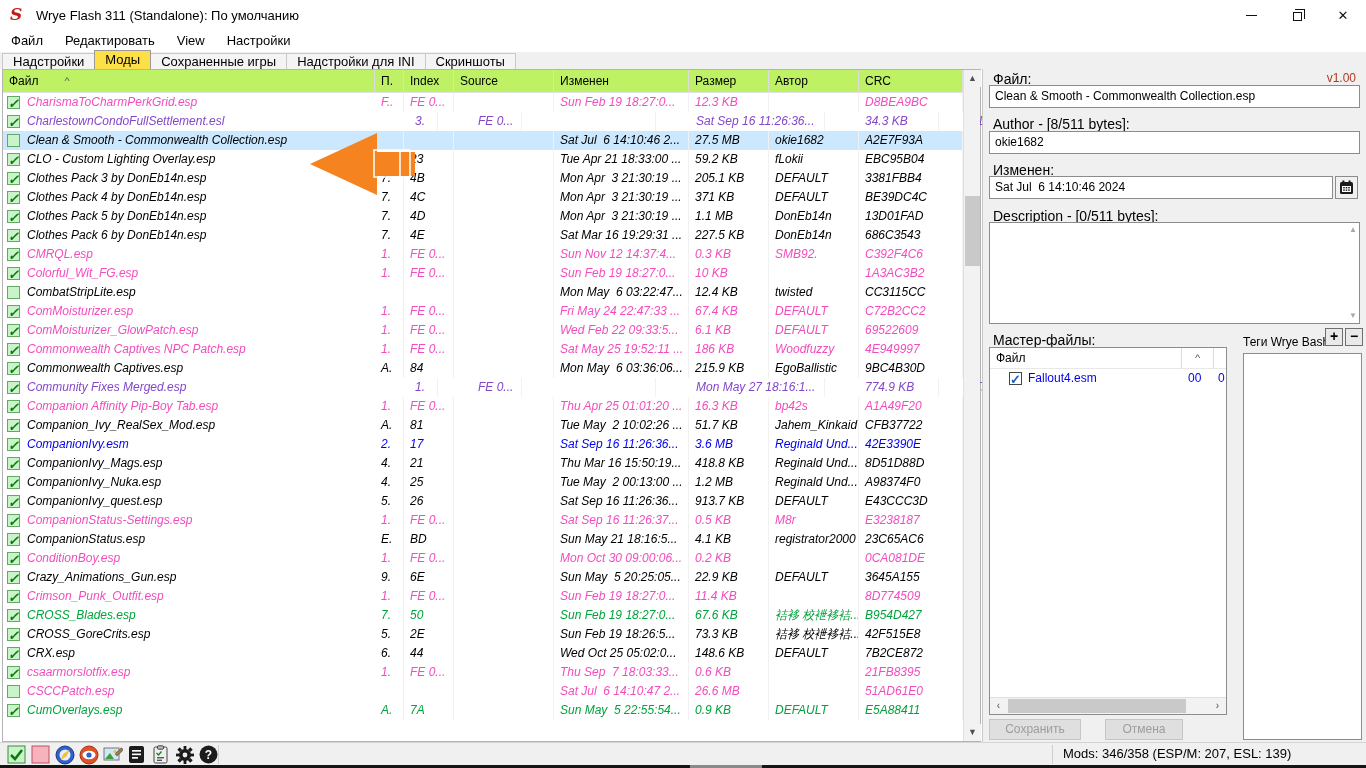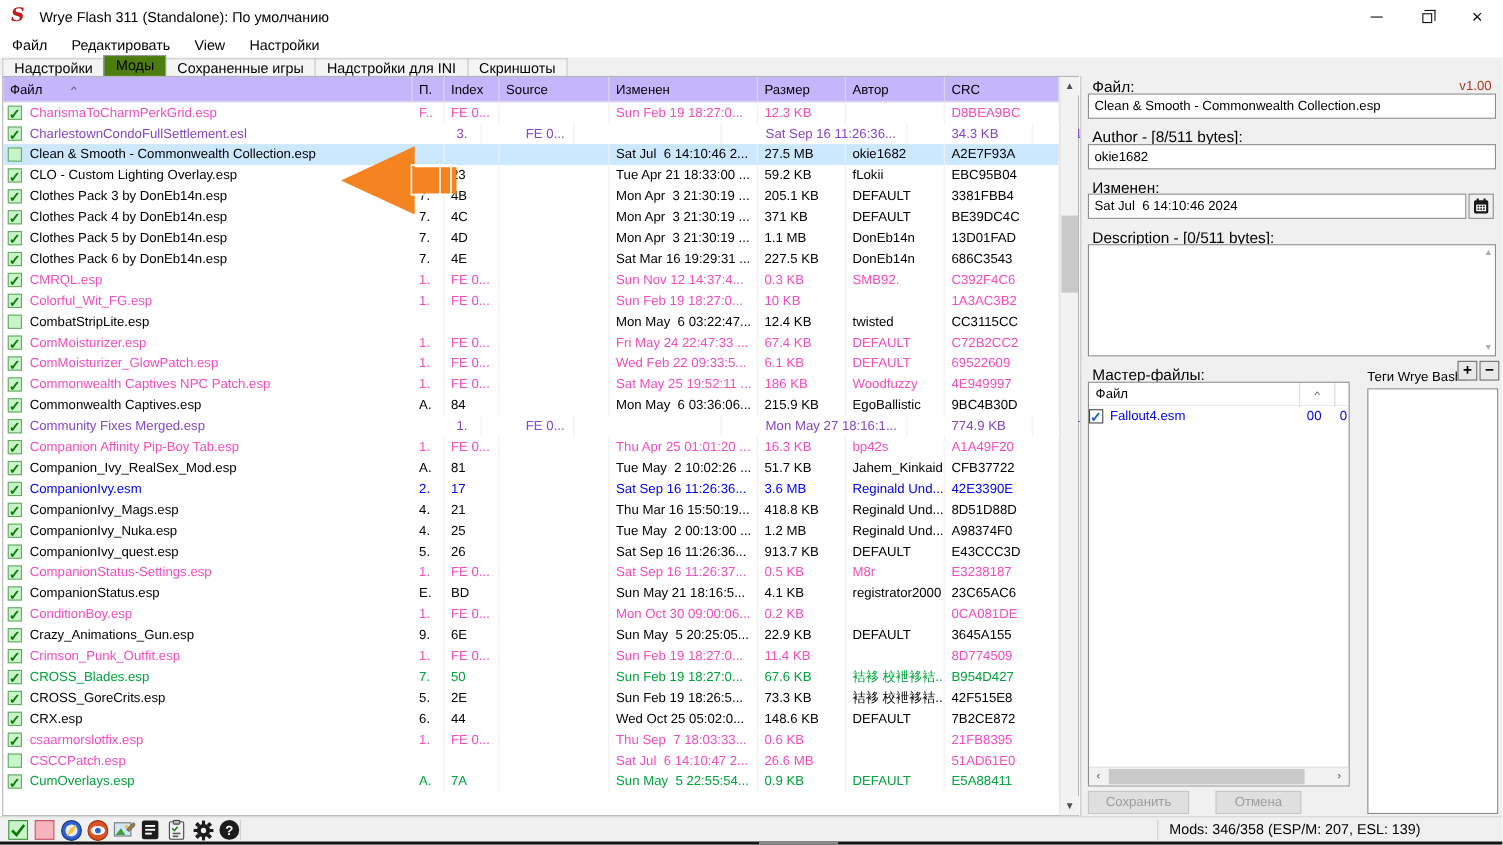--- a/index.html
+++ b/index.html
@@ -17,29 +17,29 @@
   .restore-glyph:before { content:""; position:absolute; left:1px; top:-4px; width:9px; height:9px; border:1px solid #111; border-bottom:none; border-left:none; }
 
   
   .menubar { position:absolute; left:0; top:30px; width:1366px; height:22px; background:#fff; display:flex; align-items:center; font-size:13px; }
   .menu-item { padding:0 11px; height:22px; line-height:22px; color:#000; }
 
   
   .tabstrip { position:absolute; left:0; top:52px; width:1366px; height:17px; background:#f0f0f0; }
   .tabs { position:absolute; left:2px; bottom:0; display:flex; align-items:flex-end; }
   .tab { height:16px; line-height:16px; padding:0 10px; font-size:13px; background:#f4f4f4; border:1px solid #c9c9c9; border-bottom:none; margin-right:-1px; color:#000; }
-  .tab.active { background:#4d7c0f; border-color:#9a9a9a; height:19px; line-height:18px; position:relative; z-index:2; }
+  .tab.active { background:#fde047; border-color:#9a9a9a; height:19px; line-height:18px; position:relative; z-index:2; }
 
   
   .modlist { position:absolute; left:2px; top:69px; width:979px; height:673px; background:#fff; border:1px solid #b4b4b4; }
-  .mod-header { display:grid; grid-template-columns:372px 29px 50px 100px 135px 80px 90px 1fr; height:23px; line-height:23px; background:#c4b5fd; border-bottom:1px solid #e3e3e3; width:960px; }
+  .mod-header { display:grid; grid-template-columns:372px 29px 50px 100px 135px 80px 90px 1fr; height:23px; line-height:23px; background:#bef264; border-bottom:1px solid #e3e3e3; width:960px; }
   .mod-header .hcell { padding-left:6px; border-right:1px solid #dcdcdc; color:#000; white-space:pre; overflow:hidden; }
   .sort-caret { display:inline-block; margin-left:26px; font-size:11px; color:#555; transform:scaleY(.75); }
   .mod-rows { width:960px; }
-  .mod-row { display:grid; grid-template-columns:372px 29px 50px 100px 135px 80px 90px 1fr; height:19px; line-height:19px; }
+  .mod-row { display:grid; grid-template-columns:372px 29px 50px 100px 135px 80px 90px 1fr; height:19px; line-height:19px;font-style:italic; }
   .mod-row.selected { background:#cce8ff; }
   .cell { padding-left:6px; border-right:1px solid #f1f1f1; white-space:pre; overflow:hidden; }
   .name-cell { display:flex; align-items:center; padding-left:4px; overflow:hidden; white-space:pre; }
   .chk { width:13px; height:13px; flex:0 0 13px; background:#c9f4c9; border:1px solid #63a963; margin-right:7px; position:relative; }
   .chk.on:before { content:"✓"; position:absolute; left:0px; top:-3px; font-size:13px; font-weight:bold; color:#0d7a0d; }
   .c-black { color:#000; }
   .c-pink { color:#f24cbe; }
   .c-purple { color:#8447c9;gap:34px; }
   .c-blue { color:#0000ee; }
   .c-green { color:#00a33c; }
@@ -56,21 +56,21 @@
   .pinput { position:absolute; background:#fff; border:1px solid #8c8c8c; font-size:12px; padding:2px 5px; line-height:17px; white-space:pre; overflow:hidden; color:#000; }
   .cal-btn { position:absolute; left:352px; top:107px; width:23px; height:23px; background:#f0f0f0; border:1px solid #8c8c8c; display:flex; align-items:center; justify-content:center; }
   .descbox { position:absolute; left:6px; top:153px; width:371px; height:102px; background:#fff; border:1px solid #8c8c8c; }
   .mini-arrow { position:absolute; right:2px; color:#a9a9a9; font-size:8px; line-height:8px; }
 
   
   .masters { position:absolute; left:6px; top:278px; width:238px; height:368px; background:#fff; border:1px solid #8c8c8c; overflow:hidden; }
   .m-header { display:grid; grid-template-columns:192px 32px 1fr; height:21px; line-height:21px; border-bottom:1px solid #e8e8e8; }
   .m-header .hcell { padding-left:6px; border-right:1px solid #dcdcdc; }
   .m-row { display:grid; grid-template-columns:192px 32px 1fr; height:19px; line-height:19px; }
-  .m-name { display:flex; align-items:center; padding-left:0; }
+  .m-name { display:flex; align-items:center; padding-left:19px; }
   .mchk { width:13px; height:13px; flex:0 0 13px; background:#fff; border:1px solid #454545; margin-right:6px; position:relative; }
   .mchk.on:before { content:"✓"; position:absolute; left:0; top:-3px; font-size:13px; font-weight:bold; color:#1a62c8; }
   .hscroll { position:absolute; left:0; bottom:0; width:236px; height:17px; background:#f2f2f2; border-top:1px solid #e0e0e0; }
   .hs-arrow { position:absolute; top:0; width:17px; height:16px; color:#505050; font-size:10px; text-align:center; line-height:16px; }
   .hs-thumb { position:absolute; left:18px; top:1px; width:178px; height:14px; background:#c9c9c9; }
 
   
   .tags-label { position:absolute; left:260px; top:266px; font-size:12px; color:#000; }
   .tag-btn { position:absolute; top:259px; width:18px; height:18px; background:#e9e9e9; border:1px solid #707070; font-size:14px; font-weight:bold; text-align:center; line-height:15px; color:#000; }
   .tagsbox { position:absolute; left:260px; top:284px; width:119px; height:387px; background:#fff; border:1px solid #8c8c8c; }

